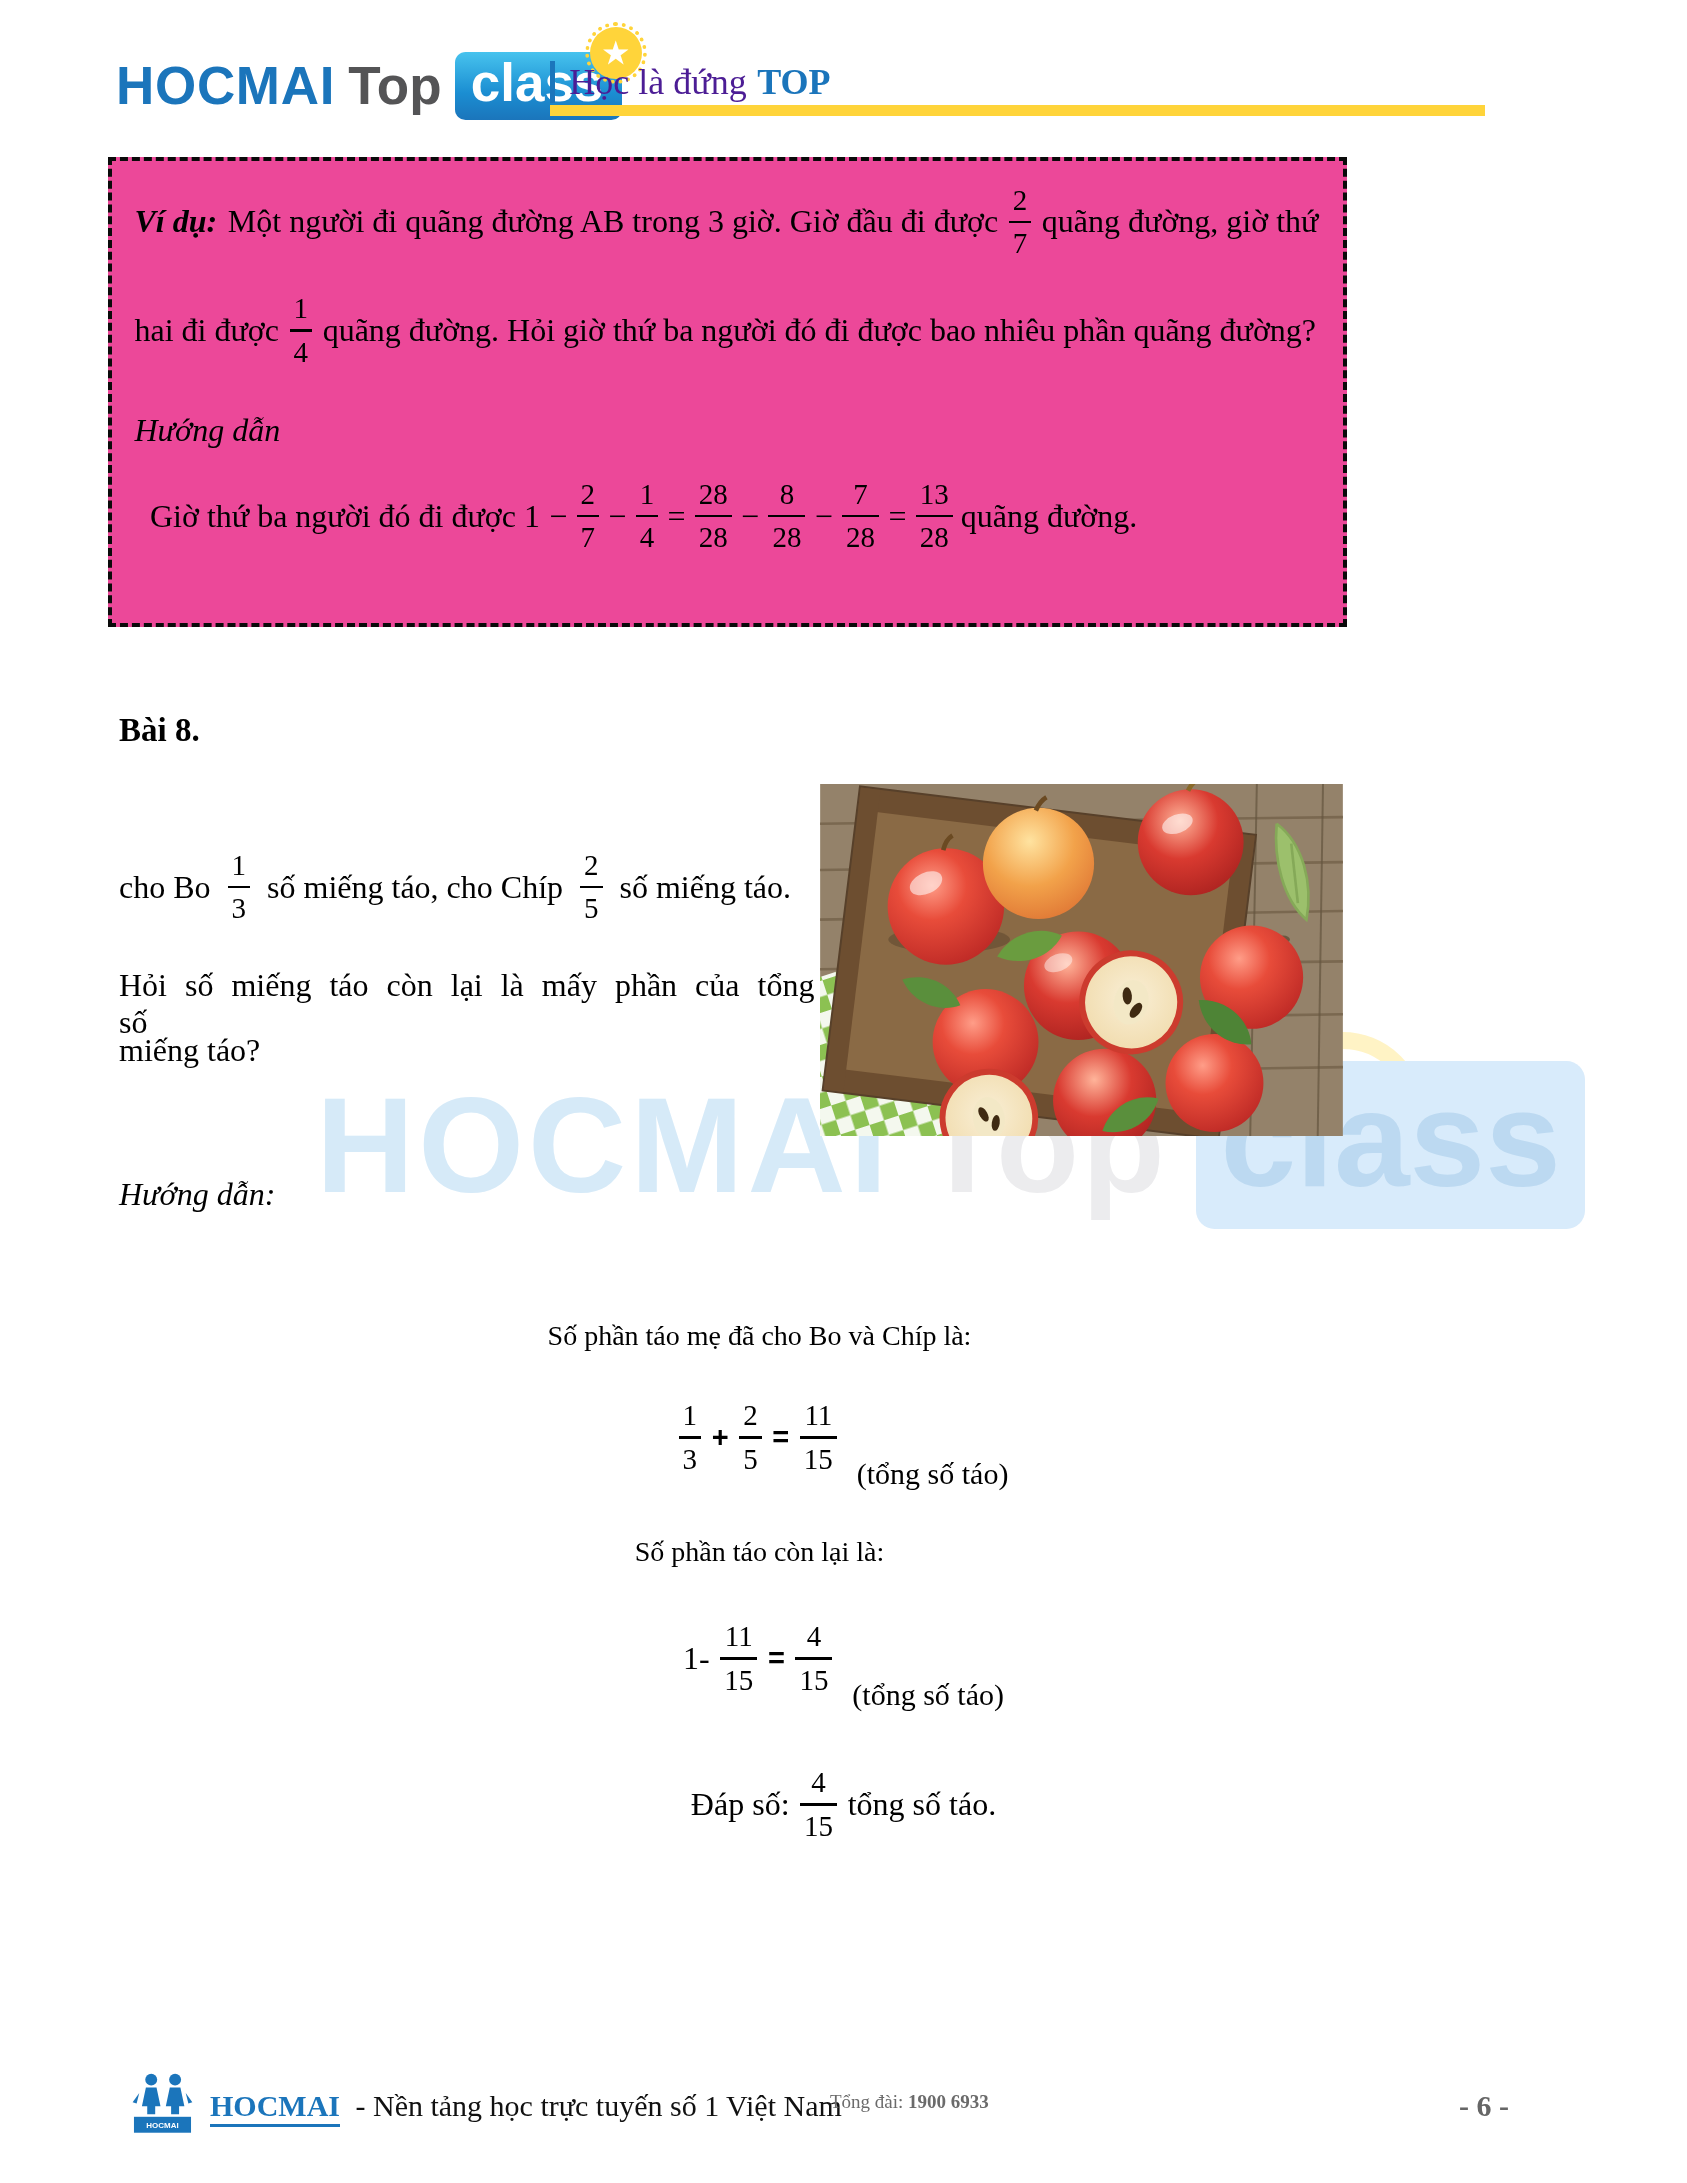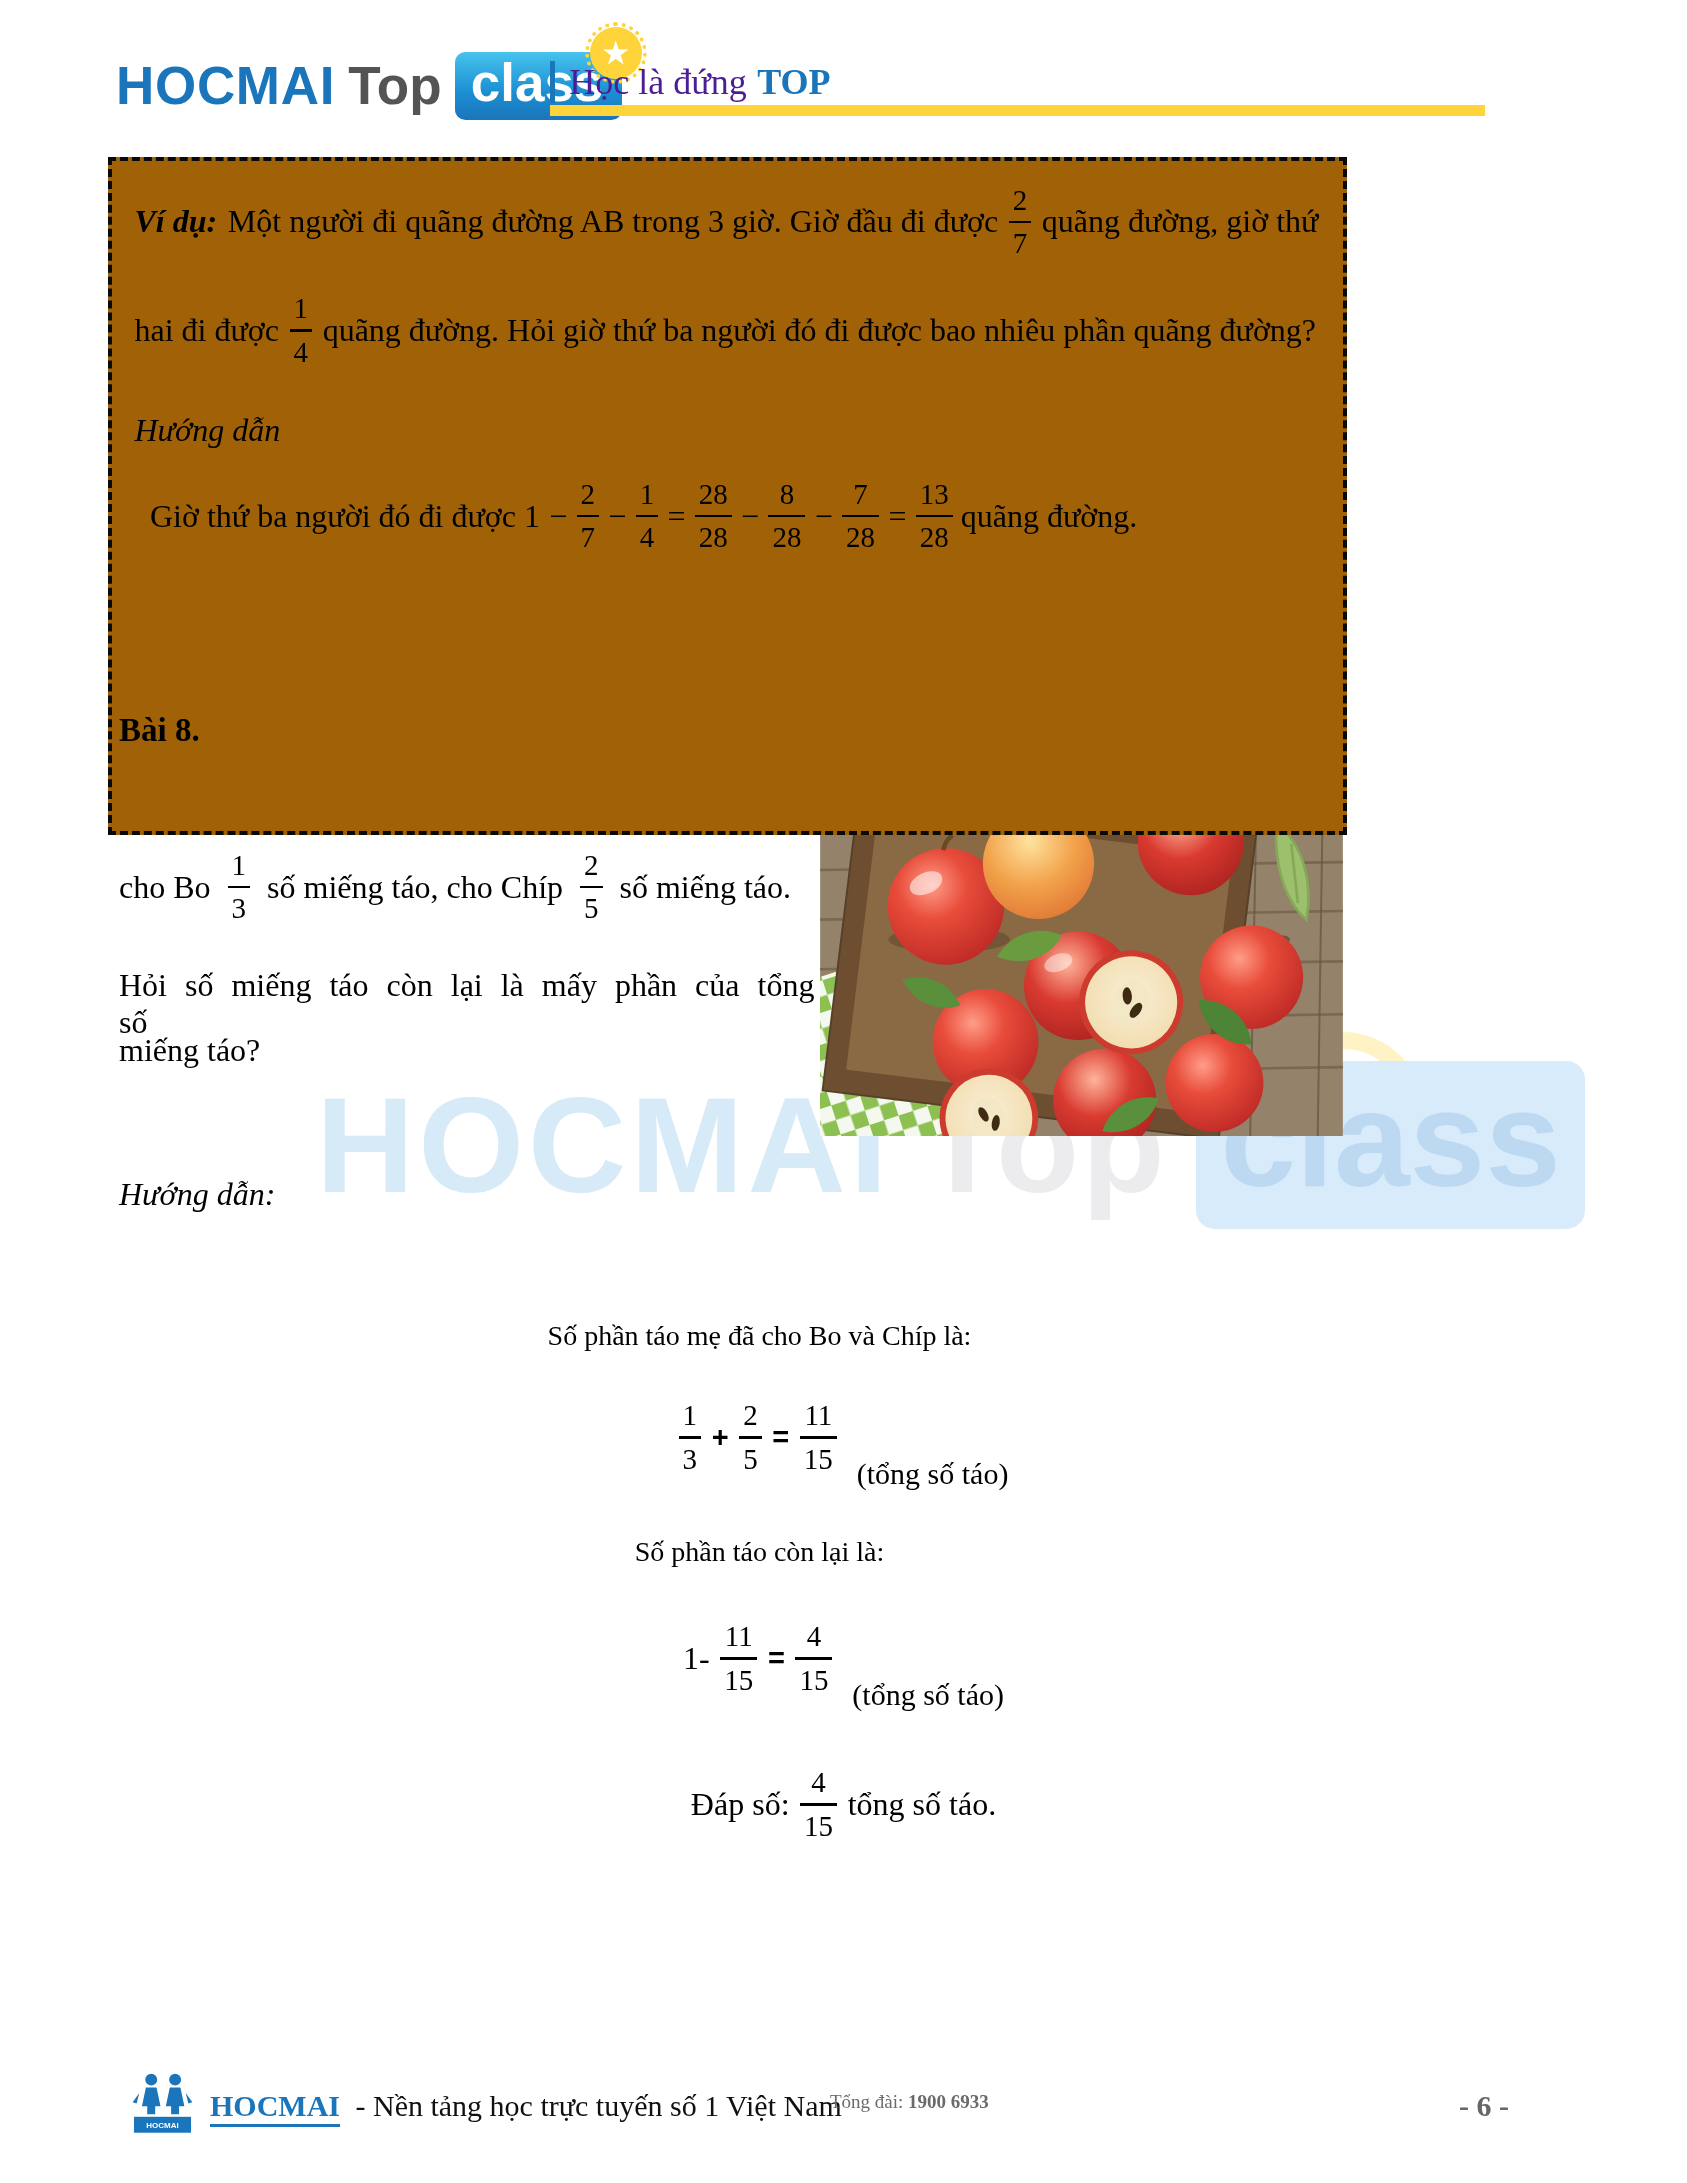--- a/index.html
+++ b/index.html
@@ -29,22 +29,22 @@
   .tagline-accent { font-size:36px; color:#1b75bb; font-weight:bold; margin-left:10.6px; }
   .yellow-line { position:absolute; left:550px; top:105px; width:935px; height:11.2px; background:#ffd43a; z-index:5; }
 
   
   .frac { display:inline-flex; flex-direction:column; align-items:center; line-height:1; }
   .frac .fn { font-size:29px; padding:0 4px 6px; }
   .frac .fb { align-self:stretch; height:2.6px; background:#000; }
   .frac .fd { font-size:29px; padding:6px 4px 0; }
 
   
-  .example-box { position:absolute; left:108px; top:157px; width:1239px; height:678px;
-                 background:#a16207; border:4px dashed #0a0a0a; z-index:3; }
+  .example-box { position:absolute; left:108px; top:157px; width:1239px; height:470px;
+                 background:#ec4899; border:4px dashed #0a0a0a; z-index:3; }
   .ebrow { position:absolute; display:flex; align-items:center; font-size:32px; column-gap:10.6px; white-space:nowrap; }
   .eb-r1 { left:22.5px; top:9.3px;  height:103px; }
   .eb-r2 { left:22.5px; top:118px; height:103px; }
   .eb-r3 { left:22.5px; top:246px; height:46px;  font-style:italic; }
   .eb-r4 { left:38px; top:299px; height:112px; column-gap:8px; }
   .eb-label { font-weight:bold; font-style:italic; }
   .eq-op { padding:0 1.3px; }
 
   
   .bai8-heading { position:absolute; left:119px; top:712px; font-size:33px; font-weight:bold; z-index:3; }

